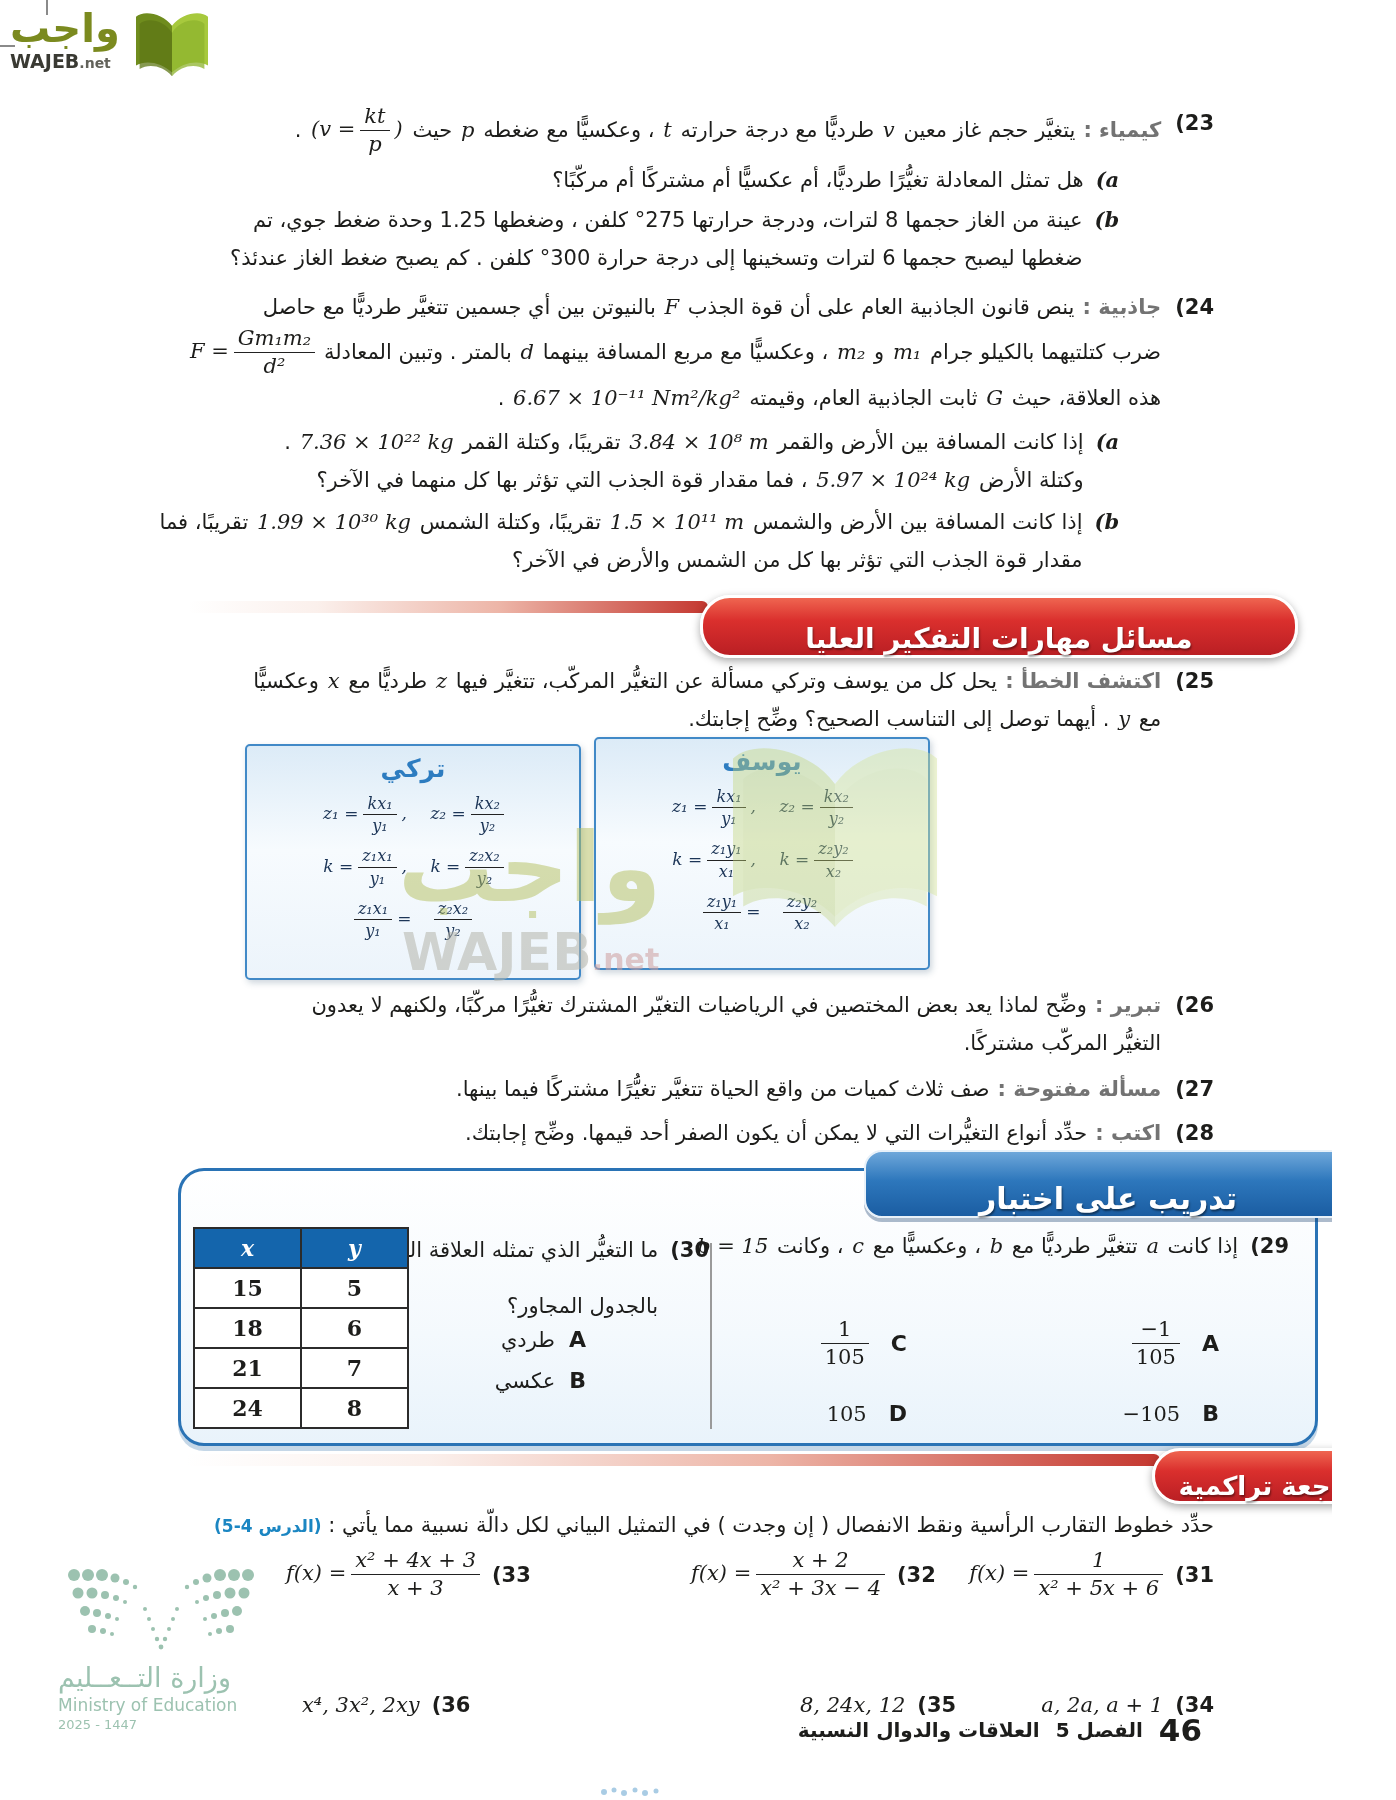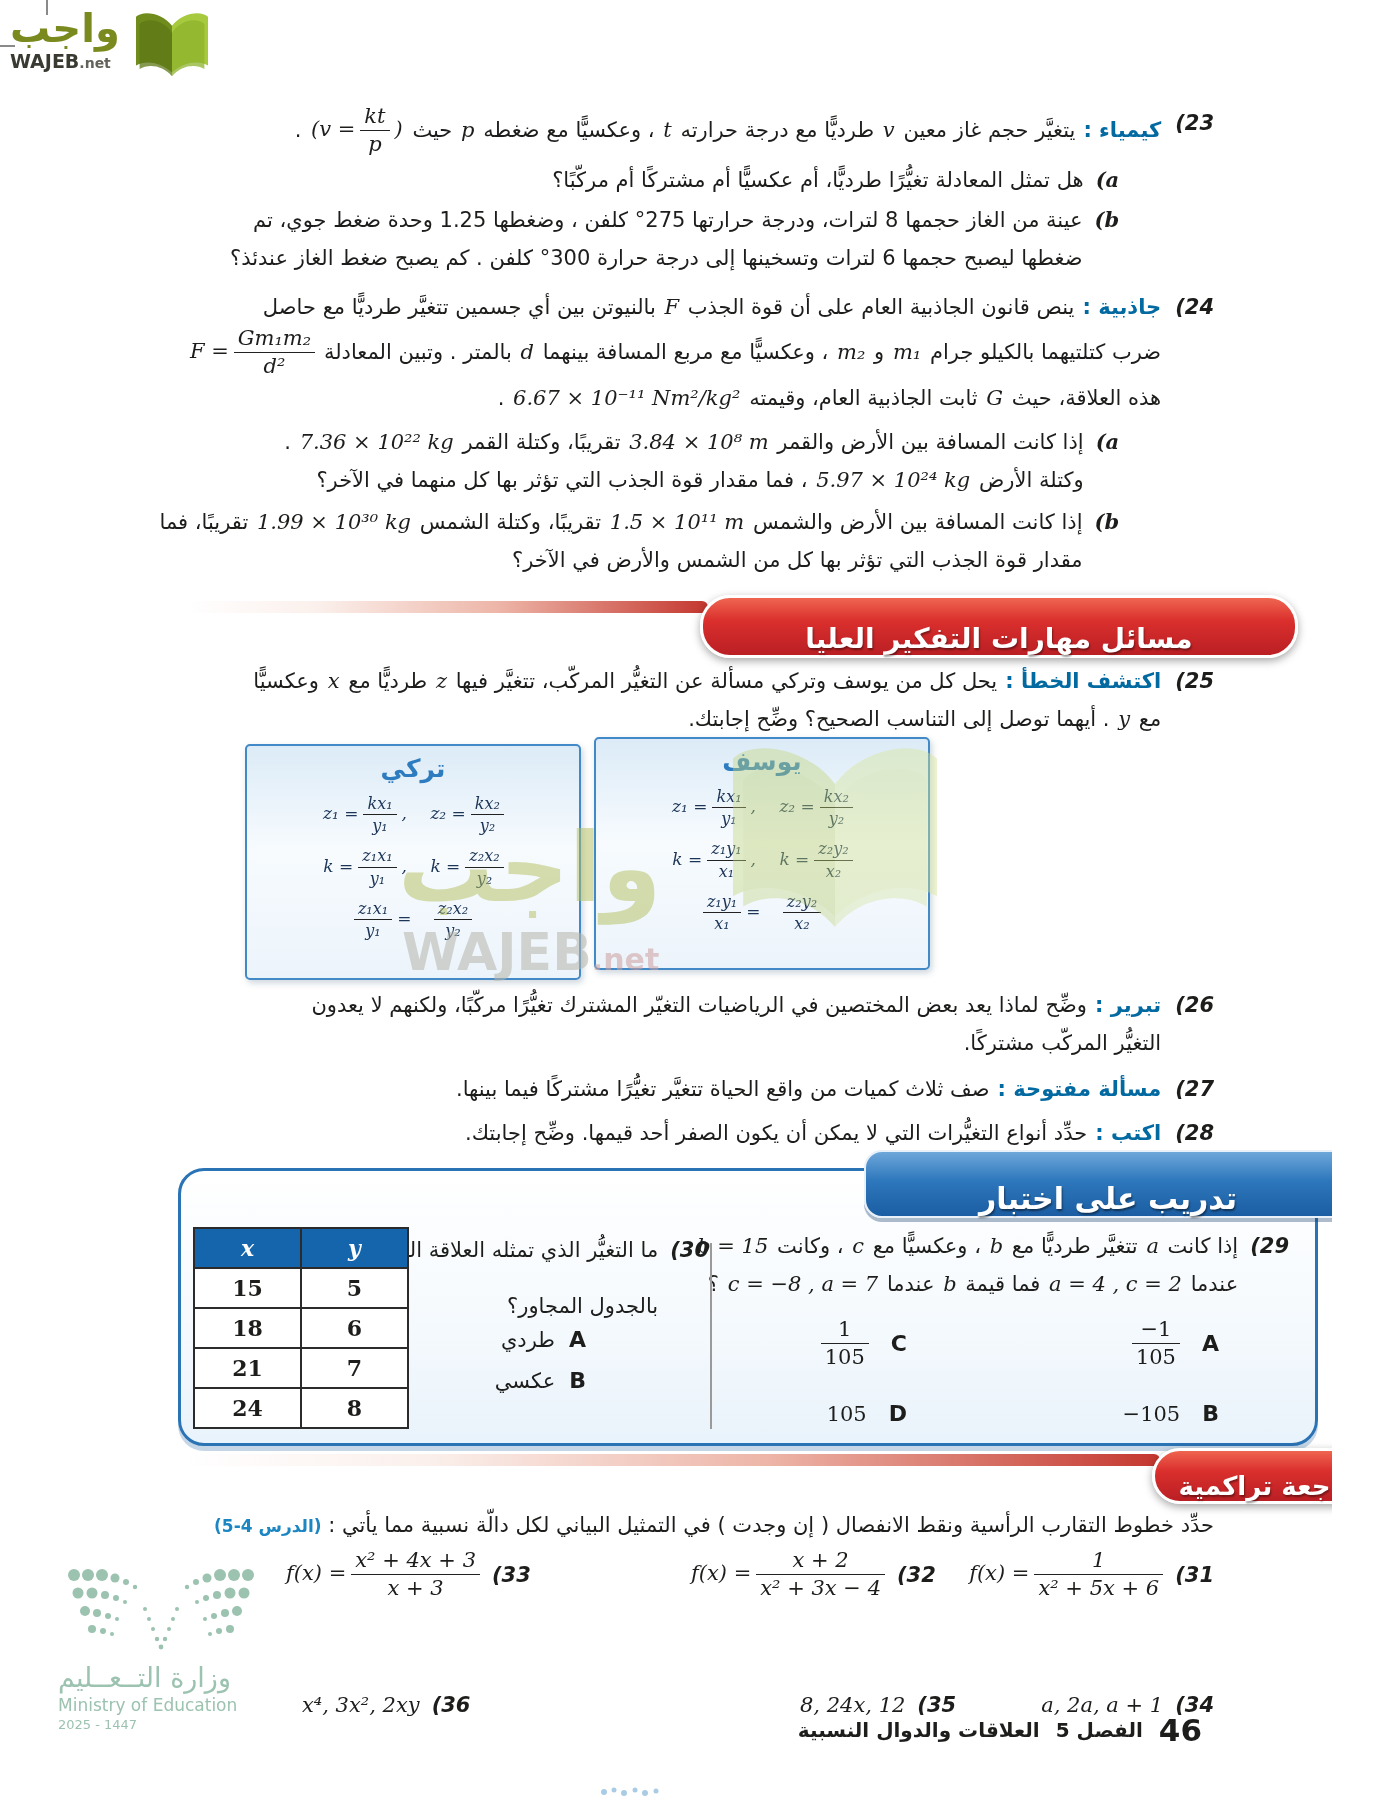--- a/index.html
+++ b/index.html
@@ -3,24 +3,24 @@
 <meta charset="utf-8">
 <style>
   html,body{margin:0;padding:0;background:#fff;}
   #page{position:relative;width:1332px;height:1800px;background:#fff;overflow:hidden;
         font-family:"DejaVu Sans",sans-serif;color:#1d1d1b;}
 
   
   .problem{position:absolute;right:118px;width:1102px;direction:rtl;display:flex;
            gap:14px;align-items:flex-start;font-size:21px;}
   .pnum{font-weight:bold;direction:ltr;unicode-bidi:isolate;font-size:21px;
-        line-height:38px;white-space:nowrap;font-style:italic;}
+        line-height:38px;white-space:nowrap;}
   .pbody{flex:1;min-width:0;}
   .pline{line-height:38px;white-space:nowrap;}
-  .kw{color:#0369a1;font-weight:bold;margin-left:8px;}
+  .kw{color:#737373;font-weight:bold;margin-left:8px;}
   .subitem{display:flex;gap:12px;margin-top:2px;direction:rtl;}
   .sub{font-family:"DejaVu Serif",serif;font-weight:bold;font-style:italic;
        direction:ltr;unicode-bidi:isolate;line-height:38px;}
   .t-ar{unicode-bidi:isolate;}
   .t-en{font-family:"DejaVu Serif",serif;font-style:italic;direction:ltr;
         unicode-bidi:isolate;padding:0 2px;}
   .t-rm{font-family:"DejaVu Serif",serif;direction:ltr;unicode-bidi:isolate;padding:0 2px;}
   .t-ls{color:#1b86c2;font-weight:bold;font-size:17px;unicode-bidi:isolate;}
   .t-fq{display:inline-block;direction:ltr;unicode-bidi:isolate;vertical-align:middle;
         font-family:"DejaVu Serif",serif;}
@@ -224,21 +224,20 @@
 
   <div class="banner-blue">
     <span>تدريب على اختبار</span>
   </div>
   <div class="tp-box">
 
     <div class="p29">
       <span class="pnum">(29</span>
       <div>
         <div class="pline"><span class="t-ar">إذا كانت</span> <span class="t-en">a</span> <span class="t-ar">تتغيَّر طرديًّا مع</span> <span class="t-en">b</span> <span class="t-ar">، وعكسيًّا مع</span> <span class="t-en">c</span> <span class="t-ar">، وكانت</span> <span class="t-en">b = 15</span> </div>
-        <div class="pline"><span class="t-ar">عندما</span> <span class="t-en">a = 4 , c = 2</span> <span class="t-ar">فما قيمة</span> <span class="t-en">b</span> <span class="t-ar">عندما</span> <span class="t-en">c = −8 , a = 7</span> <span class="t-ar">؟</span> </div>
       </div>
     </div>
     <div class="ans" style="right:96px;top:146px;">
       <span class="letter">A</span>
       <span class="val"><span class="t-fq"><span class="frac upright"><span class="num">−1</span><span class="den">105</span></span></span> </span>
     </div>
     <div class="ans" style="right:408px;top:146px;">
       <span class="letter">C</span>
       <span class="val"><span class="t-fq"><span class="frac upright"><span class="num">1</span><span class="den">105</span></span></span> </span>
     </div>

